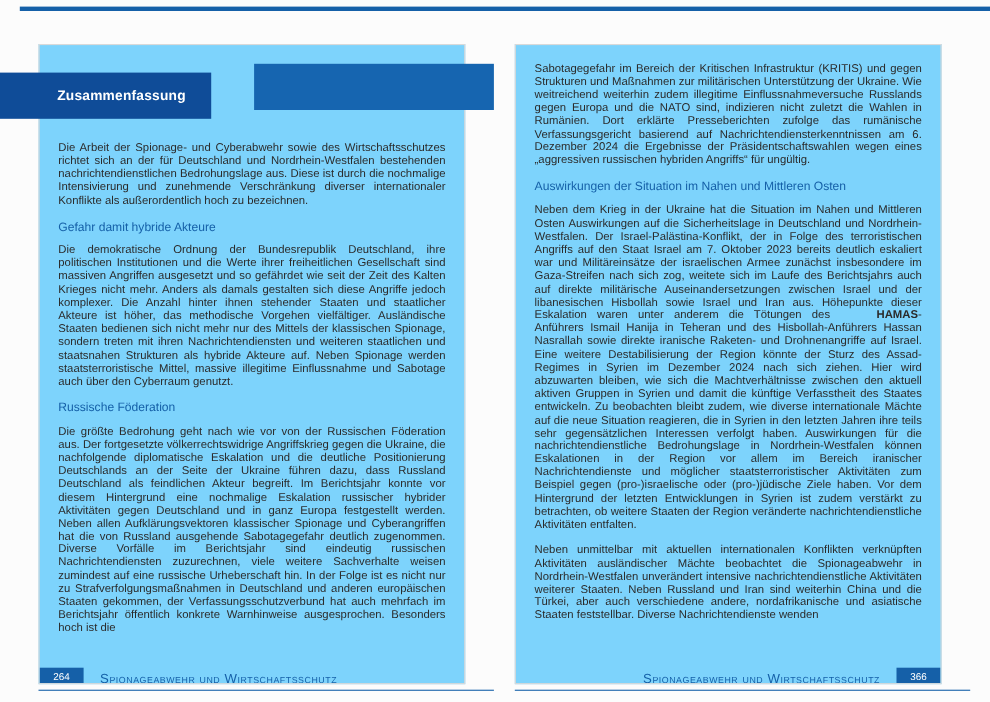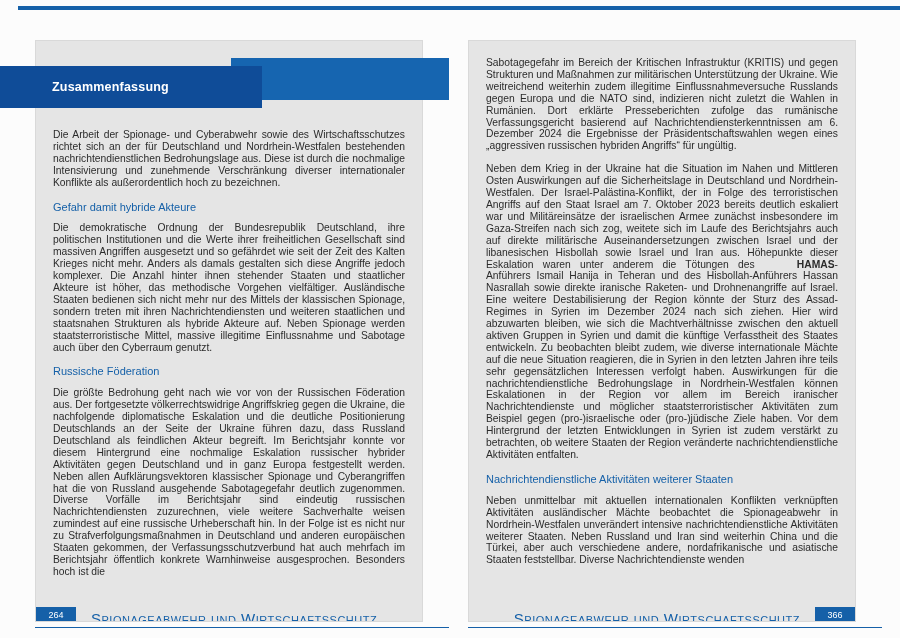--- a/index.html
+++ b/index.html
@@ -10,28 +10,28 @@
     color:#2b2b2b;
     position:relative;
     overflow:hidden;
   }
   .canvas { position:absolute; left:0; top:0; width:900px; height:638px; }
 
   .top-bar { position:absolute; left:18px; top:6px; width:882px; height:4px; background:#1560a8; }
 
   .page {
     position:absolute; top:40px; width:388px; height:582px;
-    background:#e5e5e5; border:1px solid #d9d9d9; overflow:hidden;
+    background:#7dd3fc; border:1px solid #d9d9d9; overflow:hidden;
   }
   .page-left  { left:35px; }
   .page-right { left:468px; }
 
   
   .band-title {
-    position:absolute; left:0; top:66px; width:262px; height:42px;
+    position:absolute; left:0; top:66px; width:192px; height:42px;
     background:#0f4c98; display:flex; align-items:center; z-index:3;
   }
   .band-title .chapter-title {
     margin-left:52px; color:#ffffff; font-weight:bold; font-size:12.5px; letter-spacing:.2px;
   }
   .band-accent {
     position:absolute; left:231px; top:58px; width:218px; height:42px;
     background:#1665b0; z-index:2;
   }
 
@@ -52,21 +52,21 @@
 
   
   .footer-row { position:absolute; top:566px; left:0; right:0; height:16px;padding-left:22px; }
   .pagenum {
     position:absolute; top:0; width:40px; height:16px; background:#1560a8;
     color:#ffffff; font-size:9px; display:flex; align-items:center; justify-content:center;
   }
   .pagenum-left  { left:0; }
   .pagenum-right { right:0; }
   .section-label {
-    position:absolute; top:3px; color:#1560a8; font-size:15px;
+    position:absolute; top:3px; color:#1560a8; font-size:12px;
     font-variant:small-caps; letter-spacing:.5px; white-space:nowrap;
   }
   .section-left  { left:55px; }
   .section-right { right:55px; }
 
   
   .caption-line { position:absolute; top:627px; width:414px; height:1px; background:#1560a8; }
   .cl-left  { left:35px; }
   .cl-right { left:468px; }
   .caption-text {
@@ -100,24 +100,24 @@
   </div>
 
   <div class="band-title">
     <span class="chapter-title">Zusammenfassung</span>
   </div>
   <div class="band-accent"></div>
 
   <div class="page page-right">
     <div class="body-col body-right">
       <p class="para">Sabotagegefahr im Bereich der Kritischen Infrastruktur (KRITIS) und gegen Strukturen und Maßnahmen zur militärischen Unterstützung der Ukraine. Wie weitreichend weiterhin zudem illegitime Einflussnahmeversuche Russlands gegen Europa und die NATO sind, indizieren nicht zuletzt die Wahlen in Rumänien. Dort erklärte Presseberichten zufolge das rumänische Verfassungsgericht basierend auf Nachrichtendiensterkenntnissen am 6. Dezember 2024 die Ergebnisse der Präsidentschaftswahlen wegen eines „aggressiven russischen hybriden Angriffs“ für ungültig.</p>
+      <h3 class="subhead">Auswirkungen der Situation im Nahen und Mittleren Osten</h3>
       <p class="para">
         <span>Neben dem Krieg in der Ukraine hat die Situation im Nahen und Mittleren Osten Auswirkungen auf die Sicherheitslage in Deutschland und Nordrhein-Westfalen. Der Israel-Palästina-Konflikt, der in Folge des terroristischen Angriffs auf den Staat Israel am 7. Oktober 2023 bereits deutlich eskaliert war und Militäreinsätze der israelischen Armee zunächst insbesondere im Gaza-Streifen nach sich zog, weitete sich im Laufe des Berichtsjahrs auch auf direkte militärische Auseinandersetzungen zwischen Israel und der libanesischen Hisbollah sowie Israel und Iran aus. Höhepunkte dieser Eskalation waren unter anderem die Tötungen des </span><span class="inline-bold">HAMAS</span><span>-Anführers Ismail Hanija in Teheran und des Hisbollah-Anführers Hassan Nasrallah sowie direkte iranische Raketen- und Drohnenangriffe auf Israel. Eine weitere Destabilisierung der Region könnte der Sturz des Assad-Regimes in Syrien im Dezember 2024 nach sich ziehen. Hier wird abzuwarten bleiben, wie sich die Machtverhältnisse zwischen den aktuell aktiven Gruppen in Syrien und damit die künftige Verfasstheit des Staates entwickeln. Zu beobachten bleibt zudem, wie diverse internationale Mächte auf die neue Situation reagieren, die in Syrien in den letzten Jahren ihre teils sehr gegensätzlichen Interessen verfolgt haben. Auswirkungen für die nachrichtendienstliche Bedrohungslage in Nordrhein-Westfalen können Eskalationen in der Region vor allem im Bereich iranischer Nachrichtendienste und möglicher staatsterroristischer Aktivitäten zum Beispiel gegen (pro-)israelische oder (pro-)jüdische Ziele haben. Vor dem Hintergrund der letzten Entwicklungen in Syrien ist zudem verstärkt zu betrachten, ob weitere Staaten der Region veränderte nachrichtendienstliche Aktivitäten entfalten.</span>
       </p>
-      <h3 class="subhead">Nachrichtendienstliche Aktivitäten weiterer Staaten</h3>
       <p class="para">Neben unmittelbar mit aktuellen internationalen Konflikten verknüpften Aktivitäten ausländischer Mächte beobachtet die Spionageabwehr in Nordrhein-Westfalen unverändert intensive nachrichtendienstliche Aktivitäten weiterer Staaten. Neben Russland und Iran sind weiterhin China und die Türkei, aber auch verschiedene andere, nordafrikanische und asiatische Staaten feststellbar. Diverse Nachrichtendienste wenden</p>
     </div>
     <div class="footer-row">
       <div class="section-label section-right">Spionageabwehr und Wirtschaftsschutz</div>
       <div class="pagenum pagenum-right">
         <span>366</span>
       </div>
     </div>
   </div>
 

